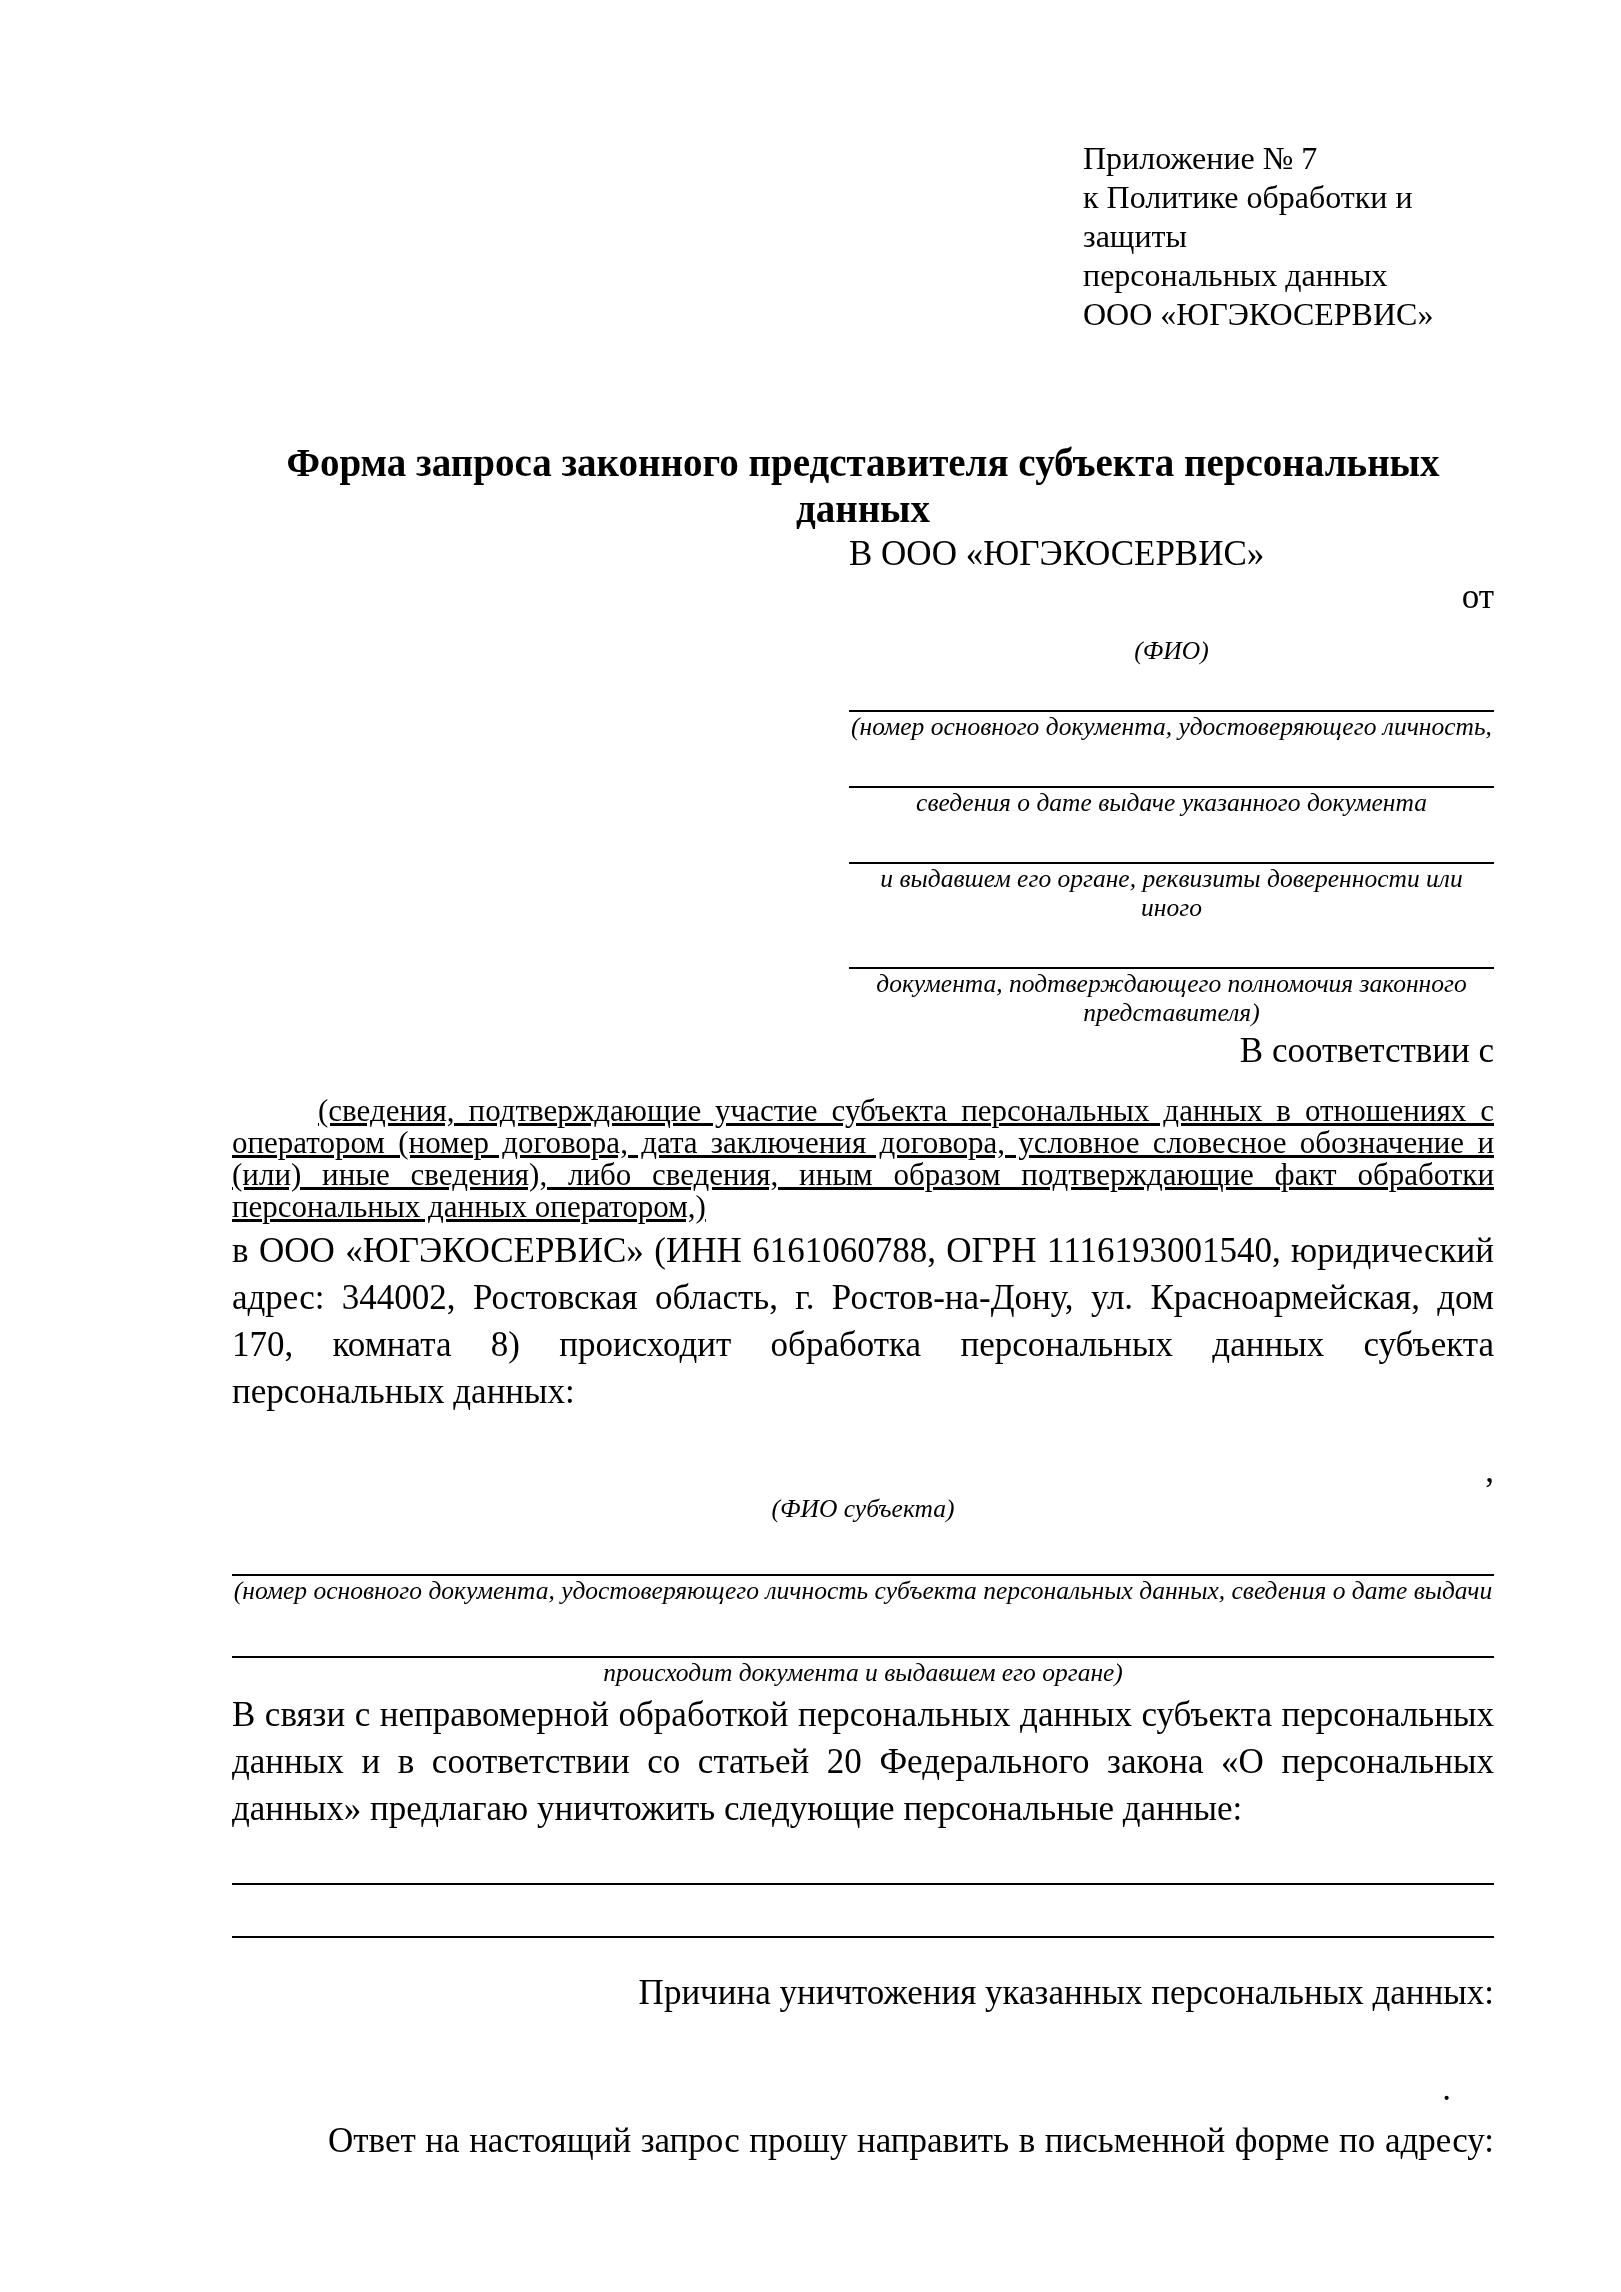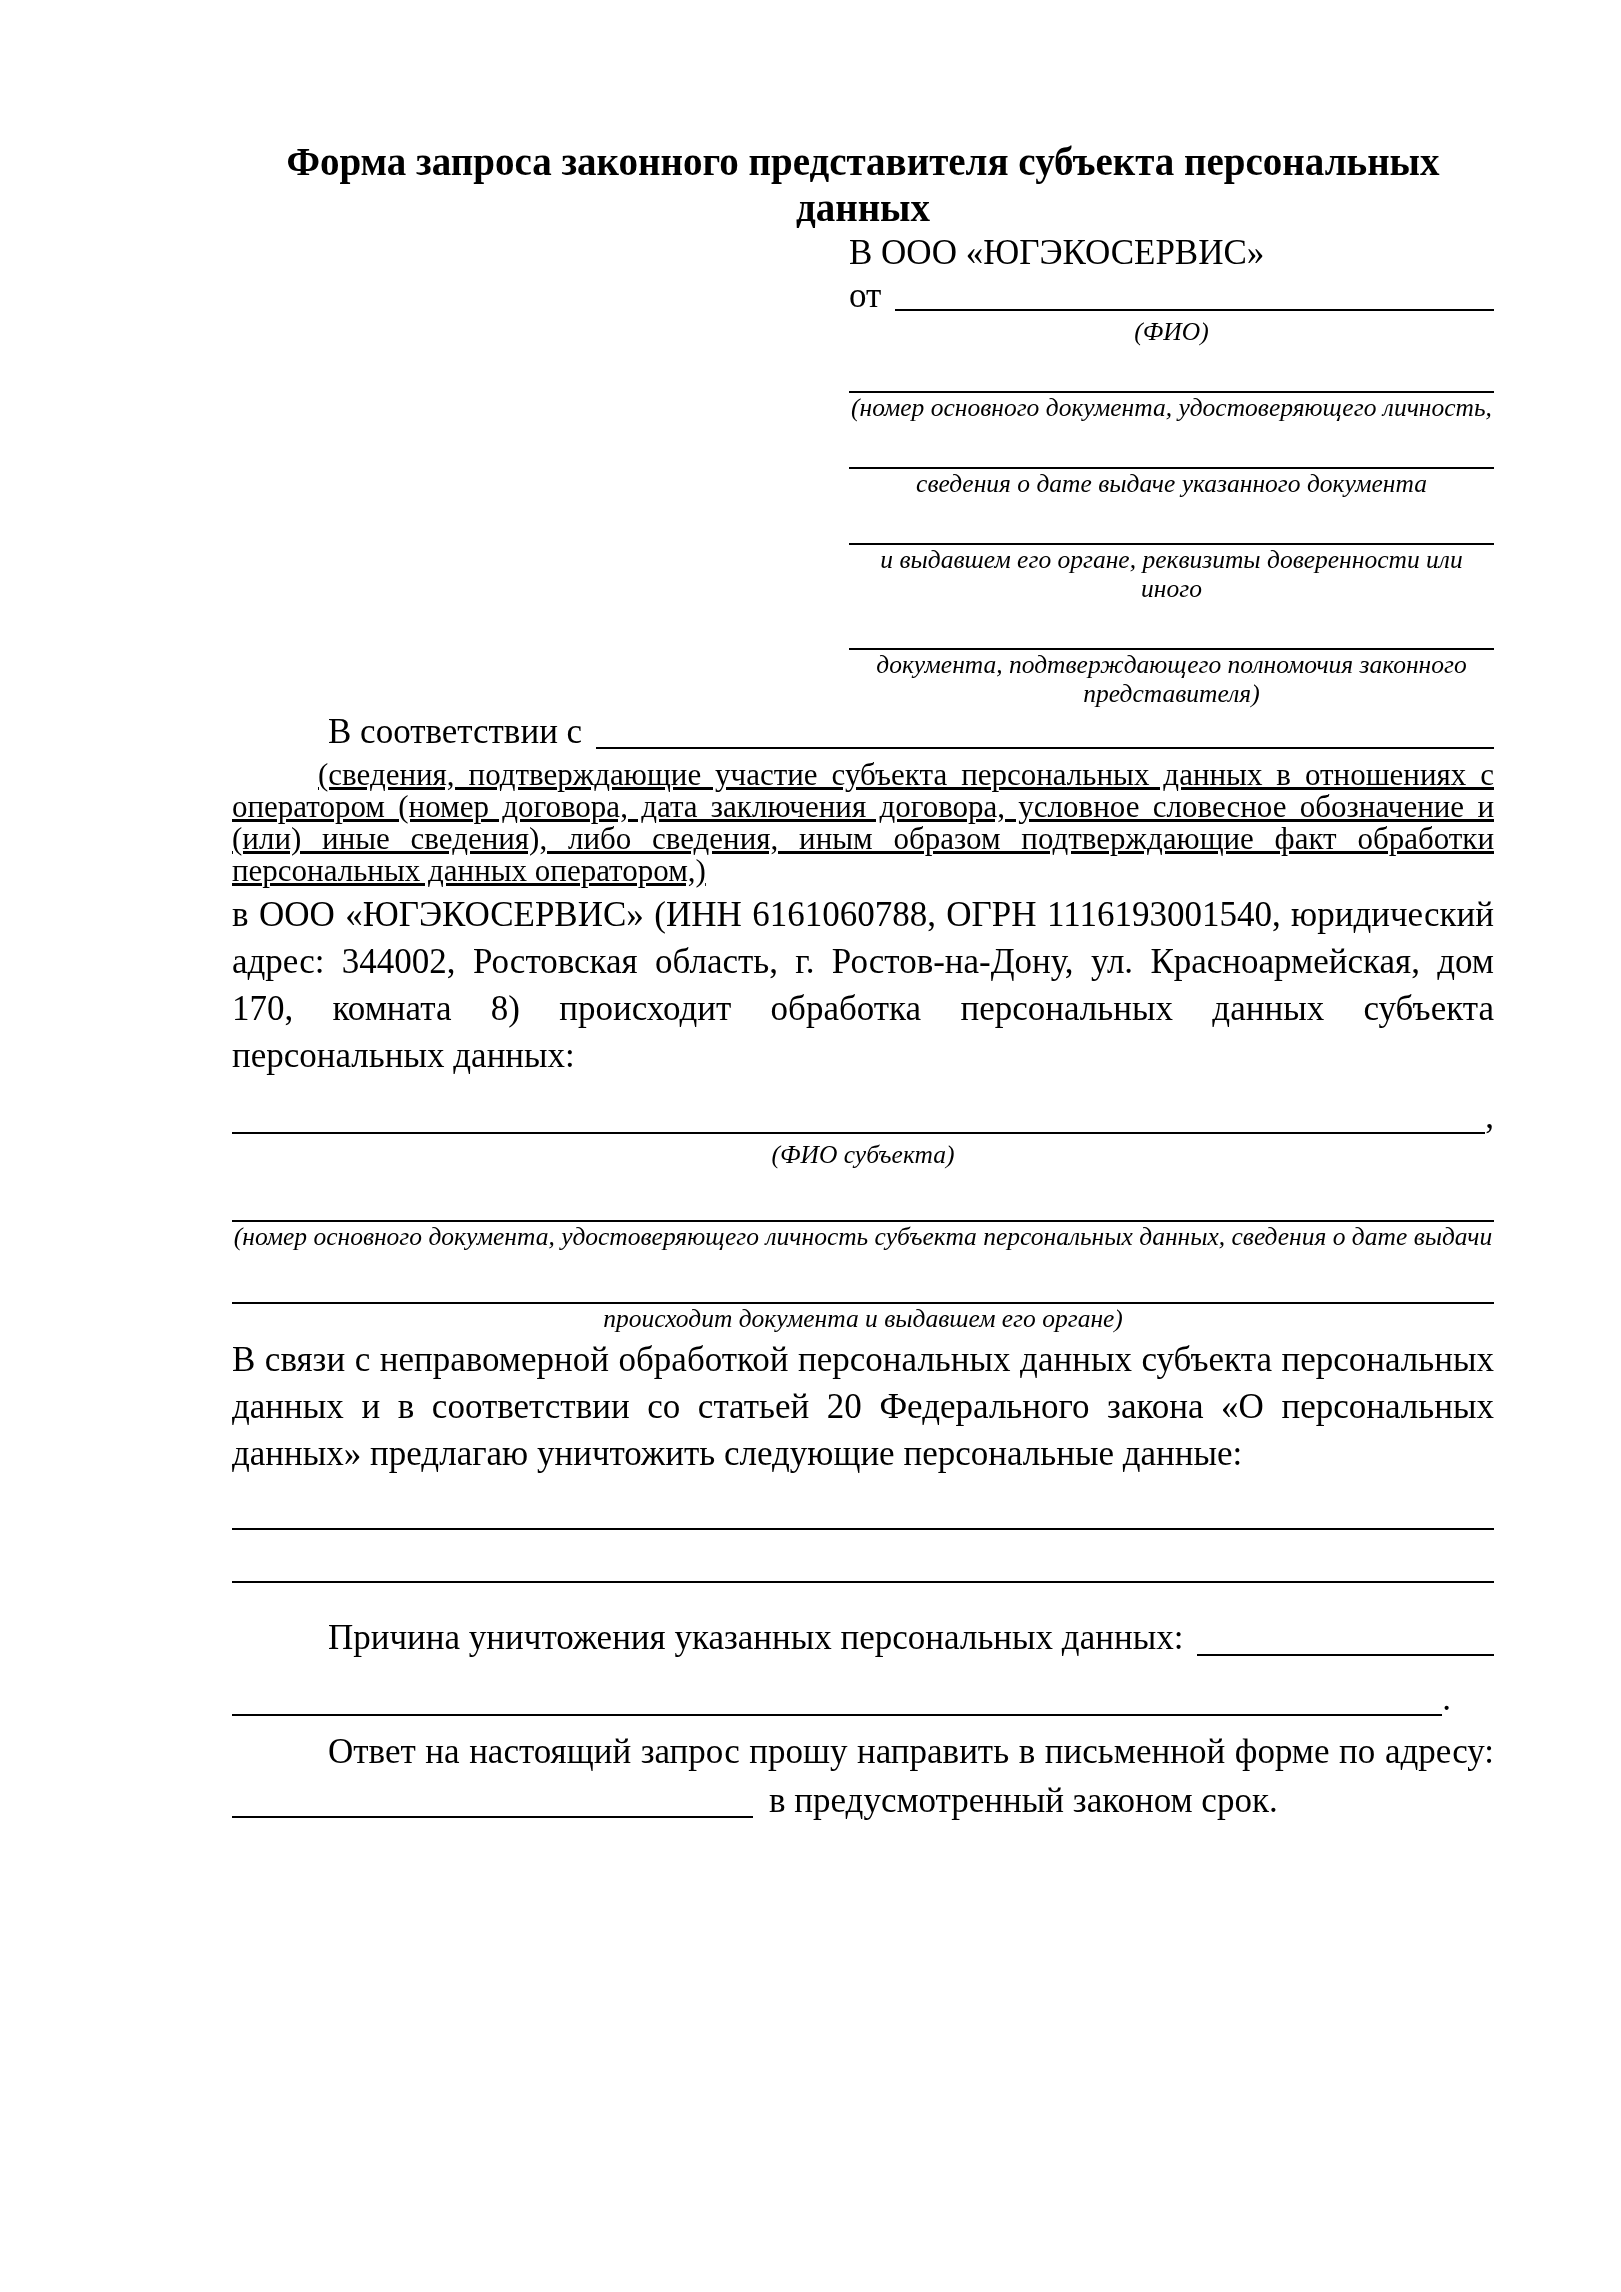--- a/index.html
+++ b/index.html
@@ -14,21 +14,21 @@
     padding:139px 127px 0 232px;
     overflow:hidden;
   }
   .content{width:100%;}
   
   .annex{margin-left:851px;font-size:32px;line-height:39px;margin-bottom:106px;}
   
   .title{font-size:39px;line-height:46px;font-weight:bold;text-align:center;}
   
   .addressee{margin-left:617px;font-size:35px;line-height:43px;}
-  .row{display:flex;align-items:flex-end;}
+  .row{display:flex;align-items:flex-end;flex-direction:column;}
   .blank{flex:1;border-bottom:2.9px solid #000;margin-bottom:5.9px;min-height:9.8px;}
   .caption{font-size:25.5px;line-height:29px;text-align:center;font-style:italic;}
   .group{margin-top:45px;}
   .hr{border-bottom:2.9px solid #000;}
   
   .body-text{font-size:35px;line-height:47px;}
   .according{}
   .according .lead{margin-left:96px;white-space:nowrap;}
   .fineprint{font-size:31px;line-height:32px;text-align:justify;text-indent:86px;margin-top:4px;text-decoration:underline;}
   .para{ text-align:justify;margin-top:3.9px;}
@@ -41,20 +41,26 @@
   .reply{margin-top:5.9px;text-align:justify;text-align-last:justify;text-indent:96px;}
   .reply-line{margin-top:2px;gap:16px;}
   .reply-line .blank{flex:0 0 521px;}
 </style>
 </head>
 <body>
 
 <div class="page">
   <div class="content">
 
+    <div class="annex">
+      <div>Приложение № 7</div>
+      <div>к Политике обработки и защиты</div>
+      <div>персональных данных</div>
+      <div>ООО «ЮГЭКОСЕРВИС»</div>
+    </div>
 
     <div class="title">
       <div>Форма запроса законного представителя субъекта персональных данных</div>
     </div>
 
     <div class="addressee">
       <div>В ООО «ЮГЭКОСЕРВИС»</div>
 
       <div class="row">
         <span>от</span>

